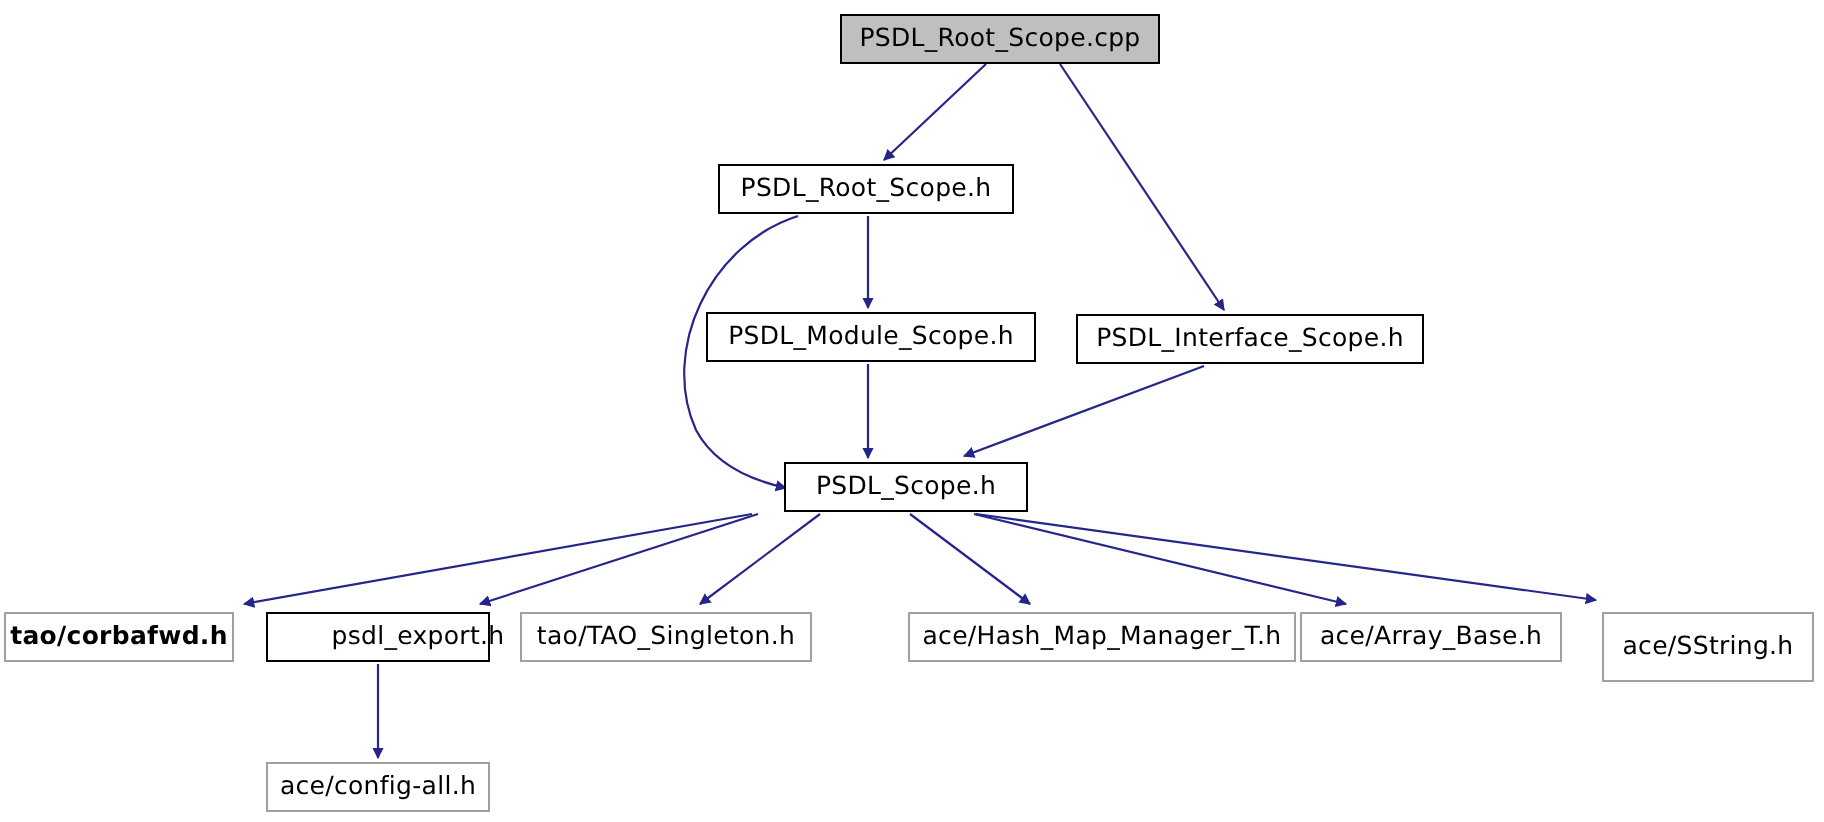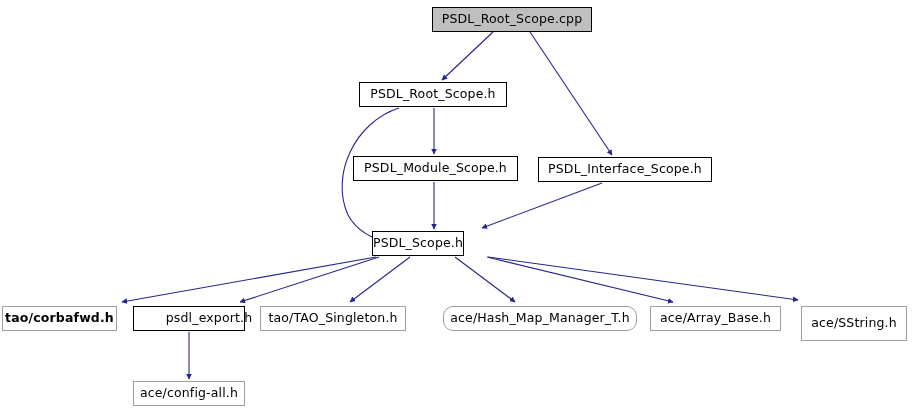--- a/index.html
+++ b/index.html
@@ -84,53 +84,53 @@
       <line x1="455" y1="257" x2="515" y2="302"></line>
 
       <line x1="487" y1="257" x2="673" y2="302"></line>
 
       <line x1="488" y1="257" x2="798" y2="300"></line>
 
       <line x1="189" y1="332" x2="189" y2="379"></line>
     </g>
   </svg>
 
-  <div class="node root" style="left:432px; top:7px; width:160px; height:25px;">
+  <div class="node root" style="left:420px; top:7px; width:160px; height:25px;">
     <span>PSDL_Root_Scope.cpp</span>
   </div>
 
   <div class="node" style="left:359px; top:82px; width:148px; height:25px;">
     <span>PSDL_Root_Scope.h</span>
   </div>
 
   <div class="node" style="left:353px; top:156px; width:165px; height:25px;">
     <span>PSDL_Module_Scope.h</span>
   </div>
 
   <div class="node" style="left:538px; top:157px; width:174px; height:25px;">
     <span>PSDL_Interface_Scope.h</span>
   </div>
 
-  <div class="node" style="left:372px; top:231px; width:92px; height:25px;">
+  <div class="node" style="left:392px; top:231px; width:122px; height:25px;">
     <span>PSDL_Scope.h</span>
   </div>
 
   <div class="node dim" style="left:2px; top:306px; width:115px; height:25px;font-weight:bold;">
     <span>tao/corbafwd.h</span>
   </div>
 
   <div class="node bold" style="left:133px; top:306px; width:112px; height:25px;">
     <span>psdl_export.h</span>
   </div>
 
   <div class="node dim" style="left:260px; top:306px; width:146px; height:25px;">
     <span>tao/TAO_Singleton.h</span>
   </div>
 
-  <div class="node dim" style="left:443px; top:306px; width:194px; height:25px;border-radius:10px;">
+  <div class="node dim" style="left:454px; top:306px; width:194px; height:25px;">
     <span>ace/Hash_Map_Manager_T.h</span>
   </div>
 
   <div class="node dim" style="left:650px; top:306px; width:131px; height:25px;">
     <span>ace/Array_Base.h</span>
   </div>
 
   <div class="node dim" style="left:801px; top:306px; width:106px; height:35px;">
     <span>ace/SString.h</span>
   </div>

